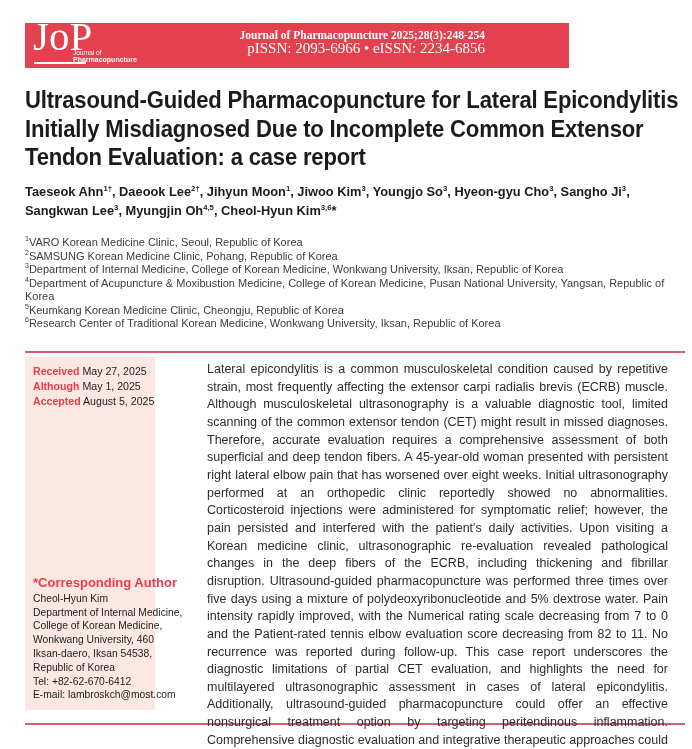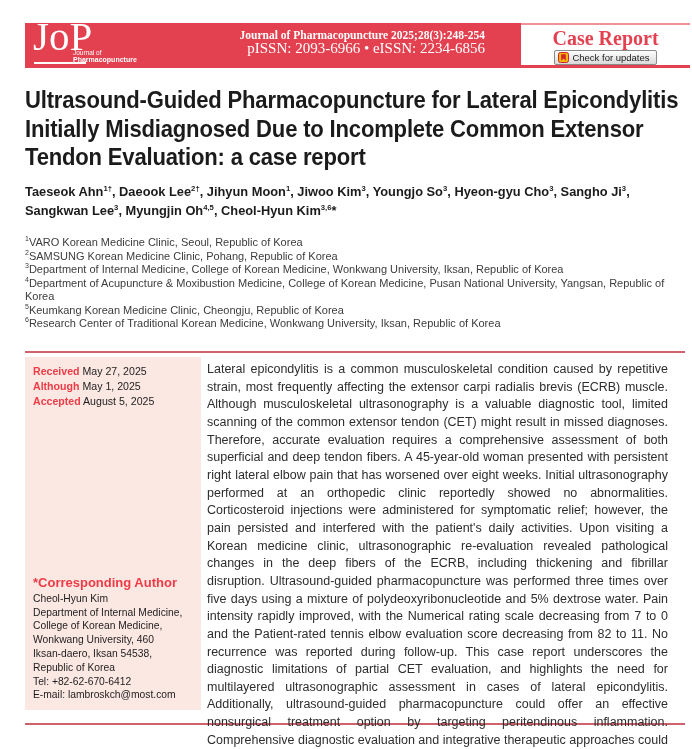--- a/index.html
+++ b/index.html
@@ -35,21 +35,21 @@
   .authors{position:absolute;left:25px;top:182px;width:700px;transform:scaleX(0.95);transform-origin:left top;
            font-size:13.5px;font-weight:bold;line-height:19px;color:#1b1b1b;}
   .affils{position:absolute;left:25px;top:236px;width:660px;font-size:11px;line-height:13.5px;color:#3c3c3c;}
   .affils sup{font-size:7px;}
 
   
   .rule{position:absolute;left:25px;width:660px;height:2px;background:#cf626d;}
   .rule-top{top:351px;} .rule-bottom{top:723px;}
 
   
-  .sidebar{position:absolute;left:25px;top:357px;width:176px;height:353px;background:#fce8e2;
+  .sidebar{position:absolute;left:25px;top:357px;width:130px;height:353px;background:#fce8e2;
            box-sizing:border-box;}
   .dates{position:absolute;left:8px;top:7px;width:148px;font-size:10.6px;line-height:15px;color:#1d1d1d;}
   .dates b{color:#ee3b47;}
   .corr{position:absolute;left:8px;top:219px;width:150px;font-size:10.3px;line-height:13.8px;color:#1d1d1d;}
   .corr-head{font-size:13px;font-weight:bold;color:#ee3b47;margin-bottom:2px;}
   .corr-note{margin-top:12px;}
 
   
   .abstract-col{position:absolute;left:207px;top:361px;width:461px;}
   .abstract{font-size:12.5px;line-height:17.65px;text-align:justify;color:#2d2d2d;}
@@ -68,30 +68,20 @@
         <div class="l2">Pharmacopuncture</div>
       </div>
     </div>
     <div class="banner-center">
       <div class="bc1">Journal of Pharmacopuncture 2025;28(3):248-254</div>
       <div class="bc2">pISSN: 2093-6966 • eISSN: 2234-6856</div>
       <div class="bc3">https://doi.org/10.3831/KPI.2025.28.3.248</div>
     </div>
   </div>
 
-  <div class="type-box">
-    <div class="type-label">Case Report</div>
-    <div class="check-btn">
-      <svg width="11" height="11" viewBox="0 0 11 11">
-        <rect x="0.5" y="0.5" width="10" height="10" rx="2" fill="#f6b40e" stroke="#d2232a" stroke-width="1"></rect>
-        <path d="M3.2 2.2 L7.8 2.2 L7.8 8.8 L5.5 6.6 L3.2 8.8 Z" fill="#d2232a"></path>
-      </svg>
-      <span>Check for updates</span>
-    </div>
-  </div>
 
   <h1 class="title" style="margin:0;">Ultrasound-Guided Pharmacopuncture for Lateral Epicondylitis Initially Misdiagnosed Due to Incomplete Common Extensor Tendon Evaluation: a case report</h1>
 
   <div class="authors"><span><span>Taeseok Ahn</span><sup>1†</sup><span>, </span></span><span><span>Daeook Lee</span><sup>2†</sup><span>, </span></span><span><span>Jihyun Moon</span><sup>1</sup><span>, </span></span><span><span>Jiwoo Kim</span><sup>3</sup><span>, </span></span><span><span>Youngjo So</span><sup>3</sup><span>, </span></span><span><span>Hyeon-gyu Cho</span><sup>3</sup><span>, </span></span><span><span>Sangho Ji</span><sup>3</sup><span>, </span></span><span><span>Sangkwan Lee</span><sup>3</sup><span>, </span></span><span><span>Myungjin Oh</span><sup>4,5</sup><span>, </span></span><span><span>Cheol-Hyun Kim</span><sup>3,6</sup><span>*</span></span></div>
 
   <div class="affils">
       <div><sup>1</sup><span>VARO Korean Medicine Clinic, Seoul, Republic of Korea</span></div>
       <div><sup>2</sup><span>SAMSUNG Korean Medicine Clinic, Pohang, Republic of Korea</span></div>
       <div><sup>3</sup><span>Department of Internal Medicine, College of Korean Medicine, Wonkwang University, Iksan, Republic of Korea</span></div>
       <div><sup>4</sup><span>Department of Acupuncture &amp; Moxibustion Medicine, College of Korean Medicine, Pusan National University, Yangsan, Republic of Korea</span></div>

